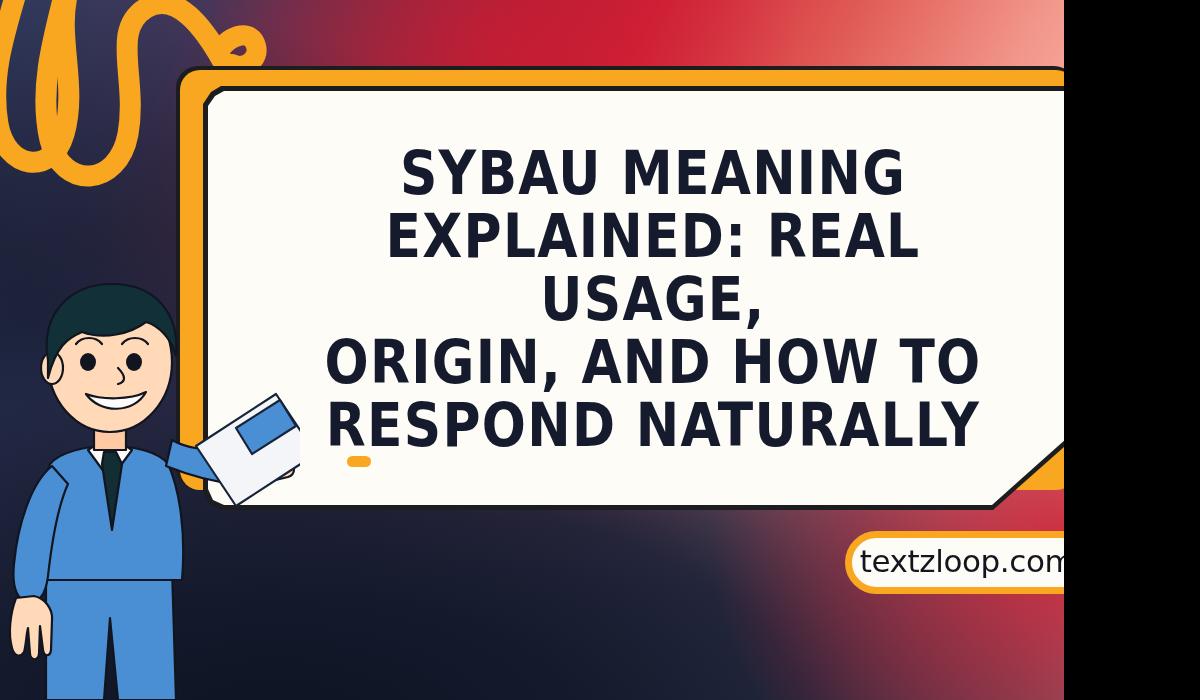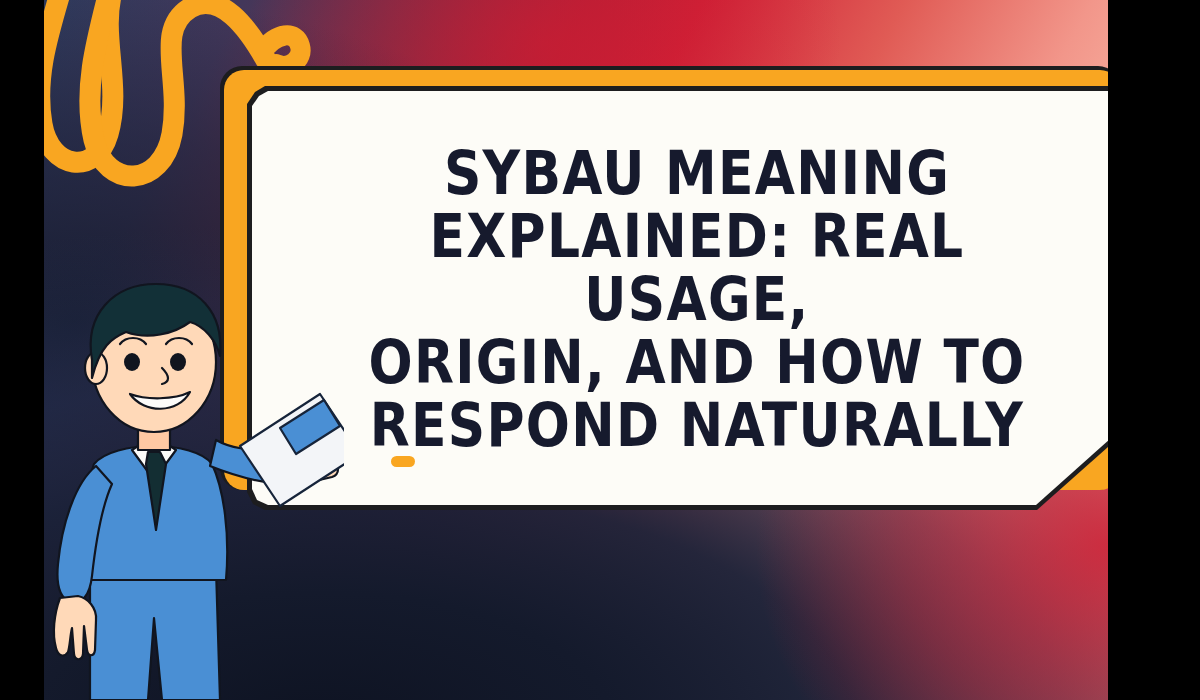--- a/index.html
+++ b/index.html
@@ -6,21 +6,20 @@
     margin: 0;
     padding: 0;
     background: #000;
   }
   #stage {
     position: relative;
     width: 1064px;
     height: 700px;
     overflow: hidden;
     font-family: "Liberation Sans", sans-serif;
-    margin-left: 44px;
   }
 
   
   .bg-base {
     position: absolute;
     inset: 0;
     background: linear-gradient(118deg,
         #2e3a5c 0%,
         #43375a 14%,
         #7d2b45 27%,
@@ -241,14 +240,21 @@
 
       <path d="M 86 126 C 100 146, 134 146, 146 124 C 130 132, 102 132, 86 126 Z" fill="#fdfcfa"></path>
     </g>
 
     <g stroke="#16243a" stroke-width="2.2" stroke-linejoin="round">
       <path d="M 196 178 L 276 126 L 316 186 L 236 238 Z" fill="#f3f5f8"></path>
       <path d="M 236 160 L 280 132 L 296 158 L 252 186 Z" fill="#4a8fd4"></path>
     </g>
   </svg>
 
+  <div class="badge">
+    <span class="badge-text">textzloop.com</span>
+    <svg class="badge-chev" width="32" height="26" viewBox="0 0 32 26">
+      <path d="M 1 2 L 15 13 L 1 24 Z" fill="#f9a621"></path>
+      <path d="M 16 2 L 30 13 L 16 24 Z" fill="#f9a621"></path>
+    </svg>
+  </div>
 
 </div>
 
 </body></html>

